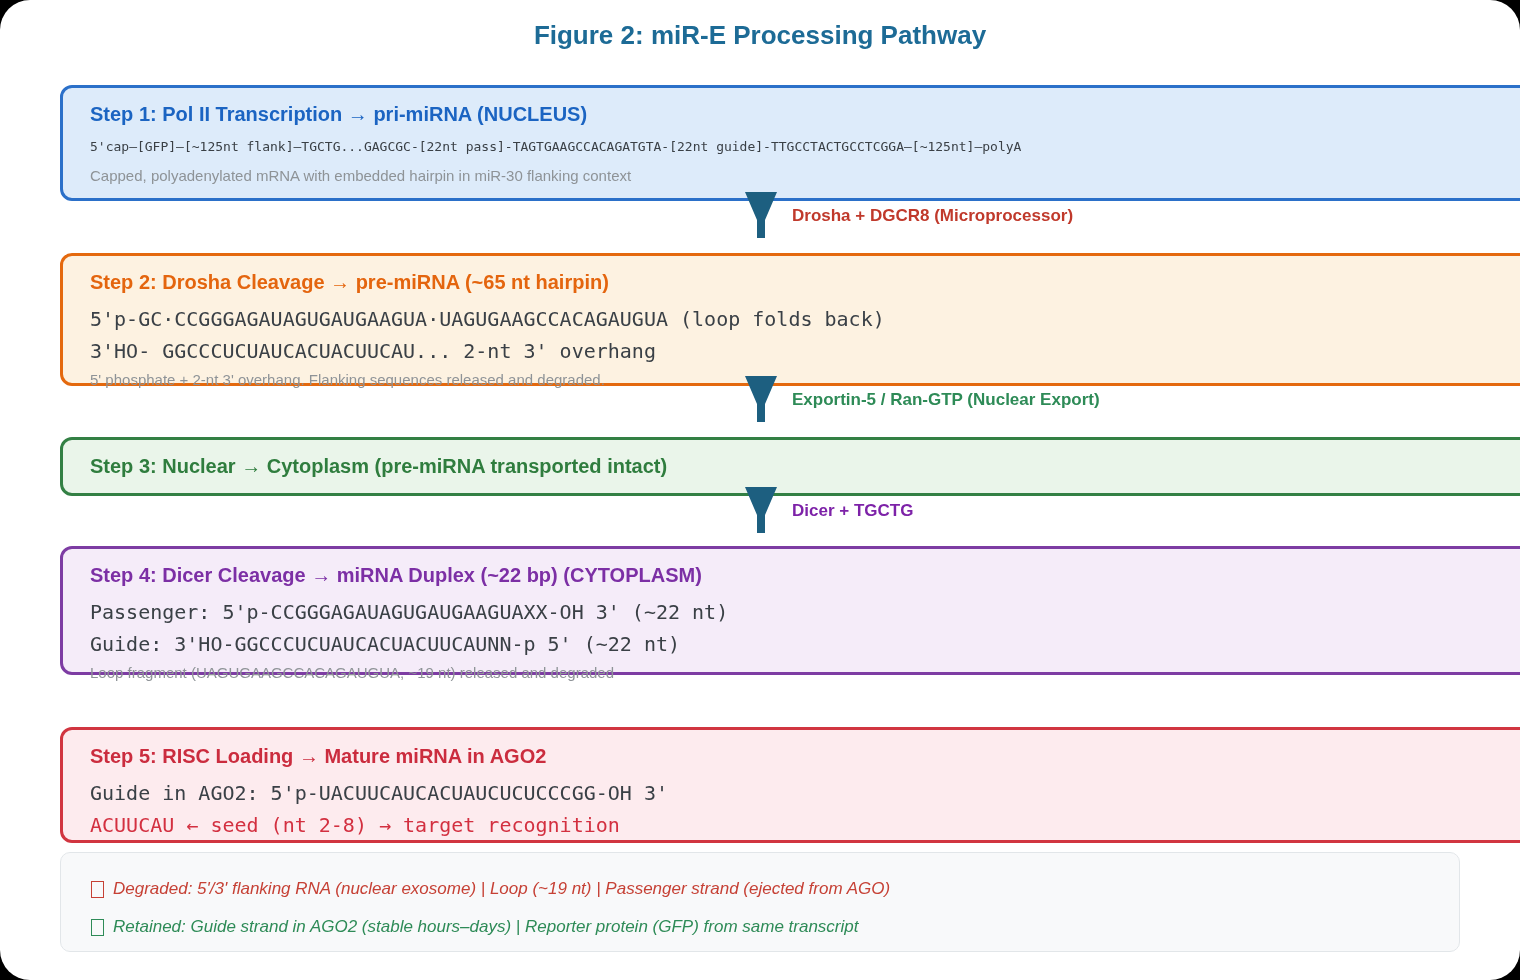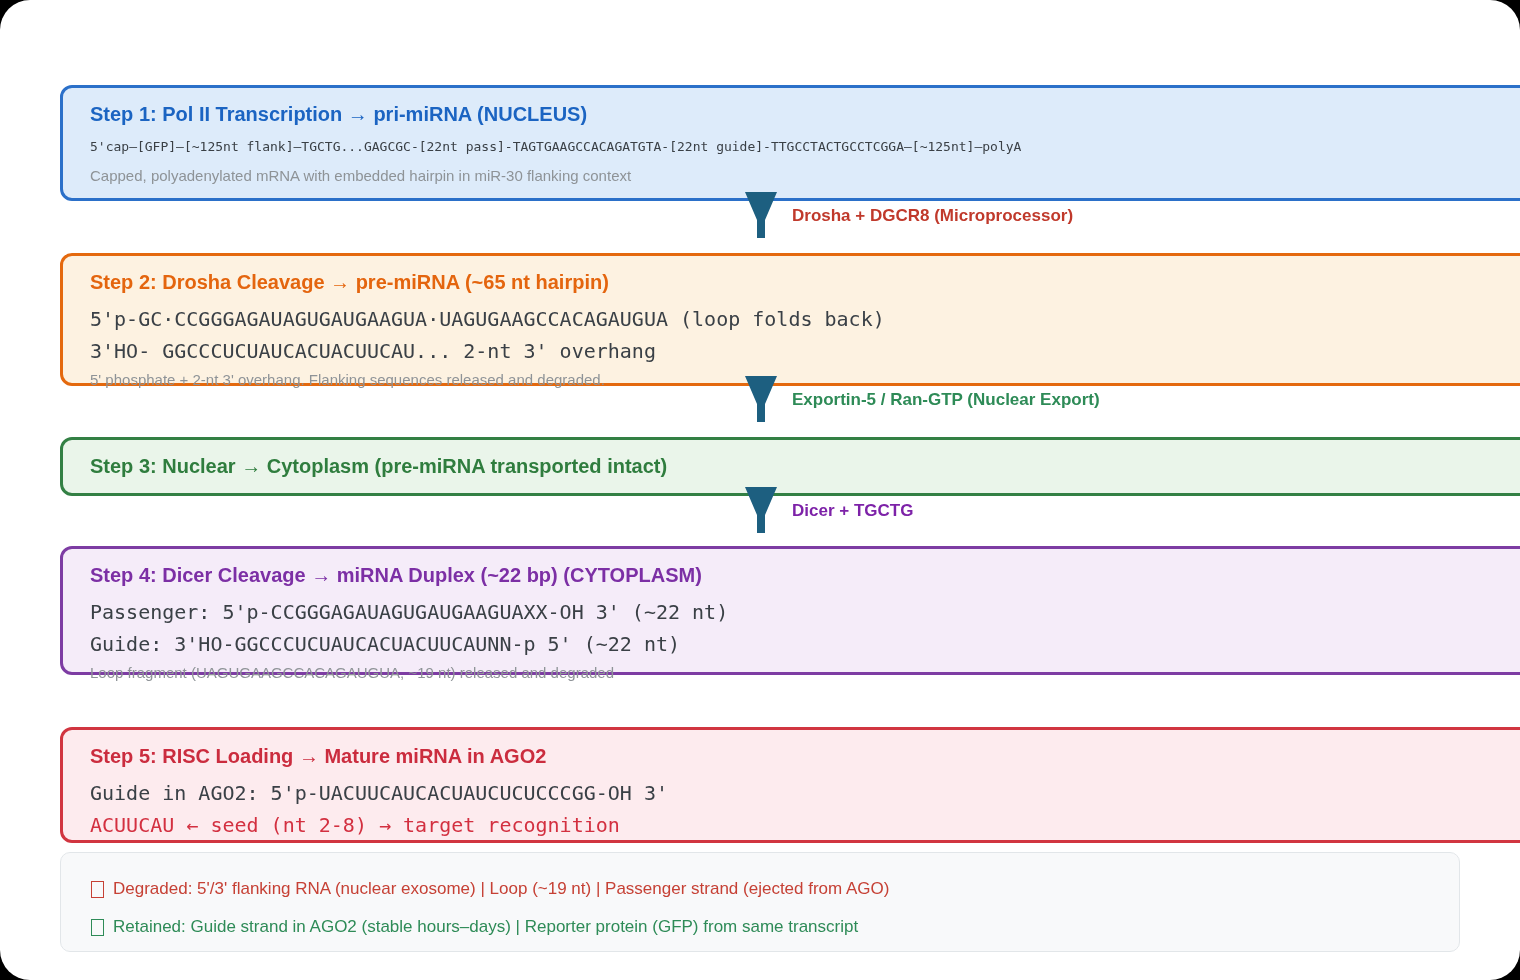--- a/index.html
+++ b/index.html
@@ -42,34 +42,35 @@
   .a1{top:192px;} .a2{top:376px;} .a3{top:487px;} .a4{top:666px;}
   .arrow-glyph{margin-left:682px;flex:0 0 auto;display:block;}
   .arrow-label{font-size:17px;font-weight:bold;margin-left:12px;line-height:1;}
   .lbl-red{color:#c0392b;} .lbl-green{color:#2e8b57;} .lbl-purple{color:#7d22a8;}
   
   .summary{
     position:absolute;left:60px;top:852px;width:1400px;height:100px;
     box-sizing:border-box;background:#f8f9fa;border:1px solid #e2e6e9;
     border-radius:10px;padding:26px 30px;
   }
-  .sum-line{font-size:17px;line-height:1.2;display:flex;align-items:center;}
+  .sum-line{font-size:17px;line-height:1.2;display:flex;align-items:center;font-style:italic;}
   .sum-line + .sum-line{margin-top:18px;}
   .sum-degraded{color:#c64135;}
   .sum-retained{color:#2e8b57;}
   .tofu{
     display:inline-block;width:11px;height:15px;border:1.5px solid currentColor;
     margin-right:9px;flex:0 0 auto;
   }
 </style>
 </head>
 <body>
 
 <div class="card">
 
+  <h1 class="fig-title">Figure 2: miR-E Processing Pathway</h1>
 
   <section class="step s1">
     <div class="step-title">Step 1: Pol II Transcription → pri-miRNA (NUCLEUS)</div>
     <div class="seq small">5'cap—[GFP]—[~125nt flank]—TGCTG...GAGCGC-[22nt pass]-TAGTGAAGCCACAGATGTA-[22nt guide]-TTGCCTACTGCCTCGGA—[~125nt]—polyA</div>
     <div class="note">Capped, polyadenylated mRNA with embedded hairpin in miR-30 flanking context</div>
   </section>
 
   <div class="arrow-row a1">
     <svg class="arrow-glyph" width="38" height="46" viewBox="0 0 38 46">
       <polygon points="3,0 35,0 23,28 23,46 15,46 15,28" fill="#1d5f80"></polygon>

